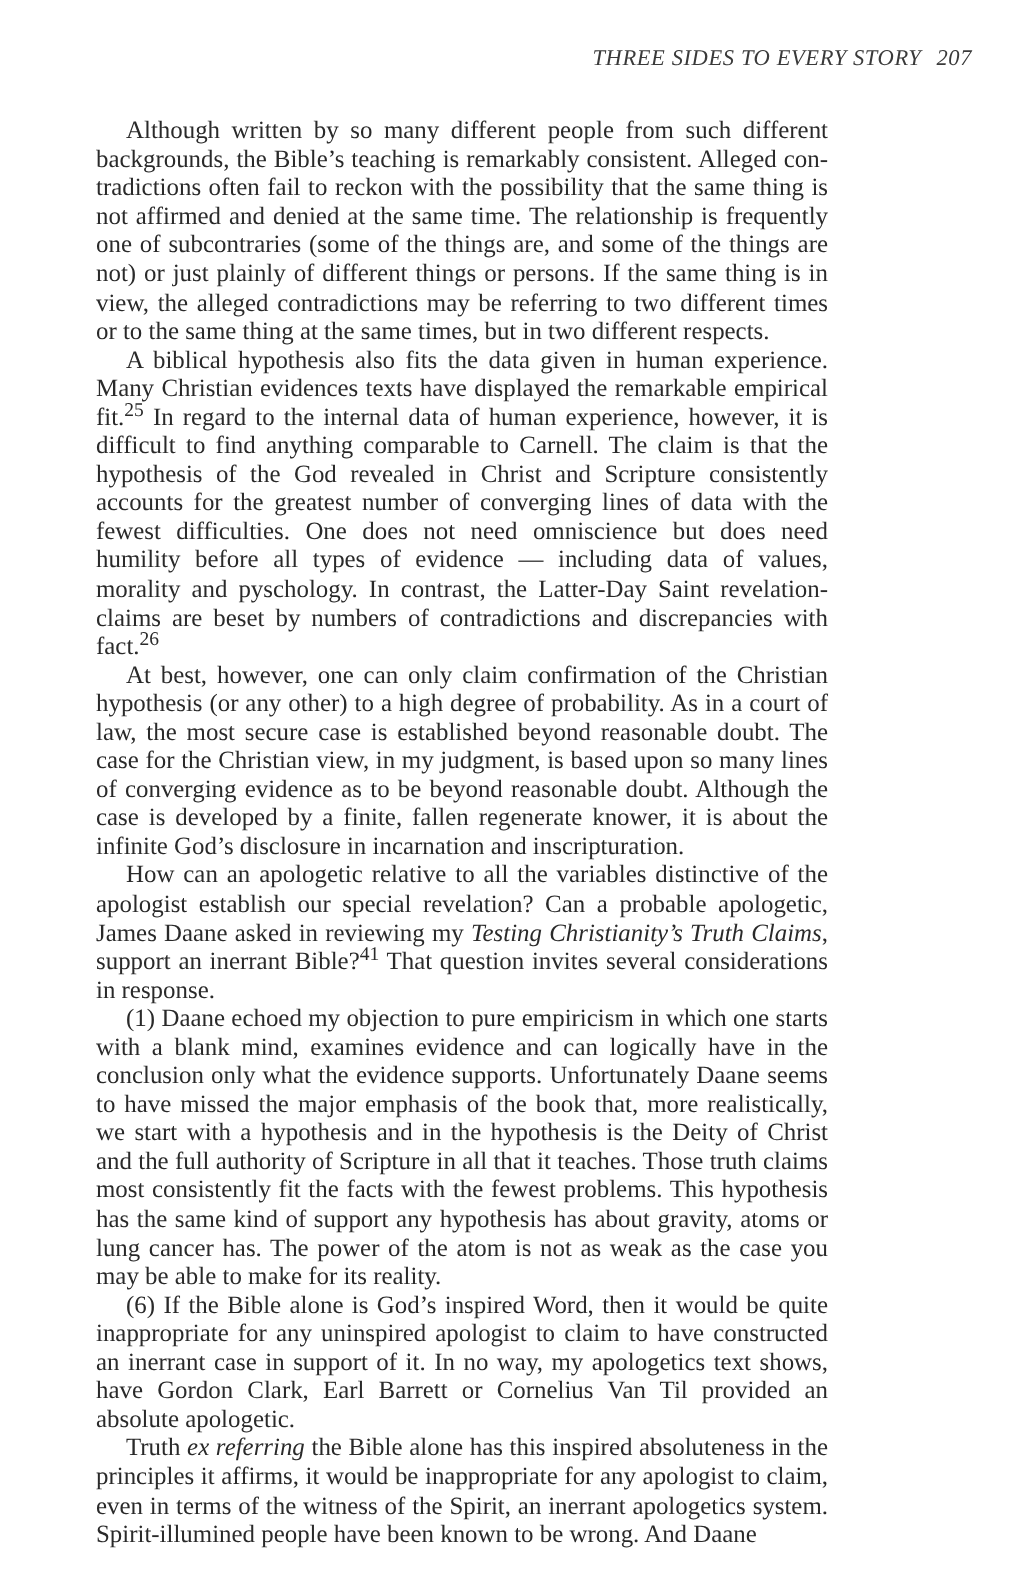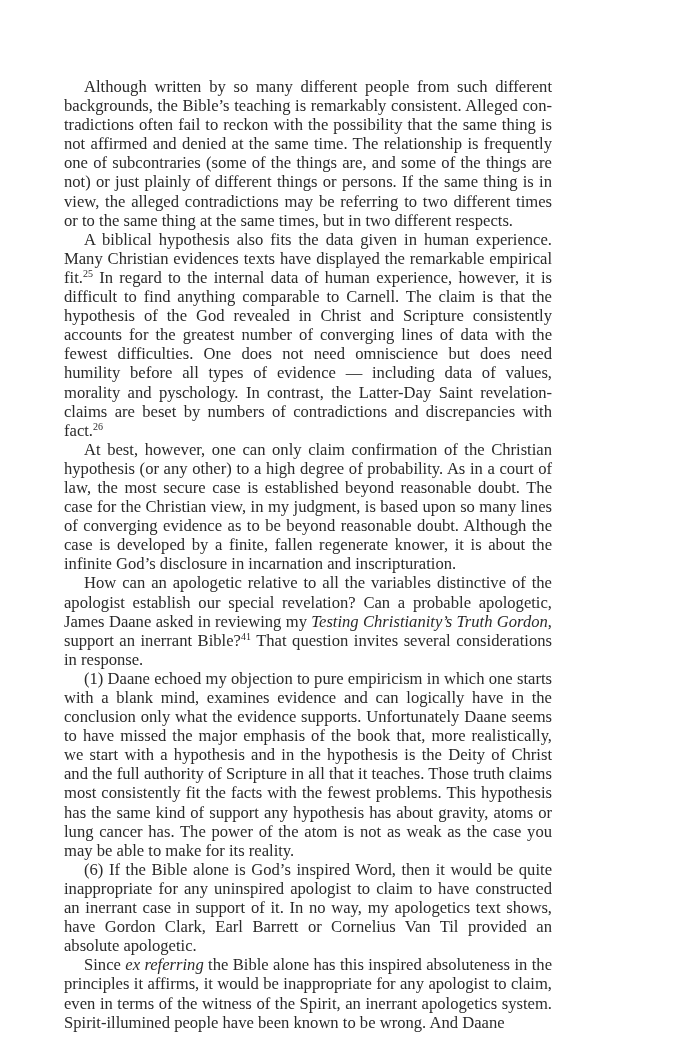--- a/index.html
+++ b/index.html
@@ -10,29 +10,32 @@
     font-family: "Liberation Serif", serif; font-style: italic;
     font-size: 15px; color: #3a3a3a; letter-spacing: 0.4px; white-space: nowrap;
   }
   .running-head .pg { margin-left: 10px; }
   .body {
     position: absolute; left: 64px; top: 77px; width: 488px;
     font-family: "Liberation Serif", serif; font-size: 16.6px; line-height: 19.1px;
     color: #2a2a2a; text-align: justify;
   }
   .body p { margin: 0; text-indent: 20px; hyphens: manual; }
-  sup { font-size: 10px; line-height: 0; vertical-align: 6px; }
+  sup { font-size: 13px; line-height: 0; vertical-align: 6px; }
   em { font-style: italic; }
 </style>
 </head>
 <body>
 
 <div class="page">
+  <div class="running-head">
+    <span>THREE SIDES TO EVERY STORY</span><span class="pg">207</span>
+  </div>
   <div class="body" id="body-text">
       <p><span>Although written by so many different people from such different backgrounds, the Bible’s teaching is remarkably consistent. Alleged con­tradictions often fail to reckon with the possibility that the same thing is not affirmed and denied at the same time. The relationship is frequently one of subcontraries (some of the things are, and some of the things are not) or just plainly of different things or persons. If the same thing is in view, the alleged contradictions may be referring to two different times or to the same thing at the same times, but in two different respects.</span></p>
       <p><span>A biblical hypothesis also fits the data given in human experience. Many Christian evidences texts have displayed the remarkable empirical fit.</span><sup>25</sup><span> In regard to the internal data of human experience, however, it is difficult to find anything comparable to Carnell. The claim is that the hypothesis of the God revealed in Christ and Scripture consistently accounts for the greatest number of converging lines of data with the fewest difficulties. One does not need omniscience but does need humility before all types of evidence — including data of values, morality and pyschology. In contrast, the Latter-Day Saint revelation-claims are beset by numbers of contradic­tions and discrepancies with fact.</span><sup>26</sup></p>
       <p><span>At best, however, one can only claim confirmation of the Christian hypothesis (or any other) to a high degree of probability. As in a court of law, the most secure case is established beyond reasonable doubt. The case for the Christian view, in my judgment, is based upon so many lines of converging evidence as to be beyond reasonable doubt. Although the case is developed by a finite, fallen regenerate knower, it is about the infinite God’s disclosure in incarnation and inscripturation.</span></p>
-      <p><span>How can an apologetic relative to all the variables distinctive of the apologist establish our special revelation? Can a probable apologetic, James Daane asked in reviewing my </span><em>Testing Christianity’s Truth Gordon</em><span>, support an inerrant Bible?</span><sup>41</sup><span> That question invites several considerations in response.</span></p>
+      <p><span>How can an apologetic relative to all the variables distinctive of the apologist establish our special revelation? Can a probable apologetic, James Daane asked in reviewing my </span><em>Testing Christianity’s Truth Claims</em><span>, support an inerrant Bible?</span><sup>41</sup><span> That question invites several considerations in response.</span></p>
       <p><span>(1) Daane echoed my objection to pure empiricism in which one starts with a blank mind, examines evidence and can logically have in the conclusion only what the evidence supports. Unfortunately Daane seems to have missed the major emphasis of the book that, more realistically, we start with a hypothesis and in the hypothesis is the Deity of Christ and the full authority of Scripture in all that it teaches. Those truth claims most consistently fit the facts with the fewest problems. This hypothesis has the same kind of support any hypothesis has about gravity, atoms or lung cancer has. The power of the atom is not as weak as the case you may be able to make for its reality.</span></p>
       <p><span>(6) If the Bible alone is God’s inspired Word, then it would be quite inappropriate for any uninspired apologist to claim to have constructed an inerrant case in support of it. In no way, my apologetics text shows, have Gordon Clark, Earl Barrett or Cornelius Van Til provided an absolute apologetic.</span></p>
-      <p><span>Since </span><em>ex referring</em><span> the Bible alone has this inspired absoluteness in the principles it affirms, it would be inappropriate for any apologist to claim, even in terms of the witness of the Spirit, an inerrant apologetics system. Spirit-illumined people have been known to be wrong. And Daane</span></p>
+      <p><span>Truth </span><em>ex referring</em><span> the Bible alone has this inspired absoluteness in the principles it affirms, it would be inappropriate for any apologist to claim, even in terms of the witness of the Spirit, an inerrant apologetics system. Spirit-illumined people have been known to be wrong. And Daane</span></p>
     </div>
 </div>
 
 </body></html>

